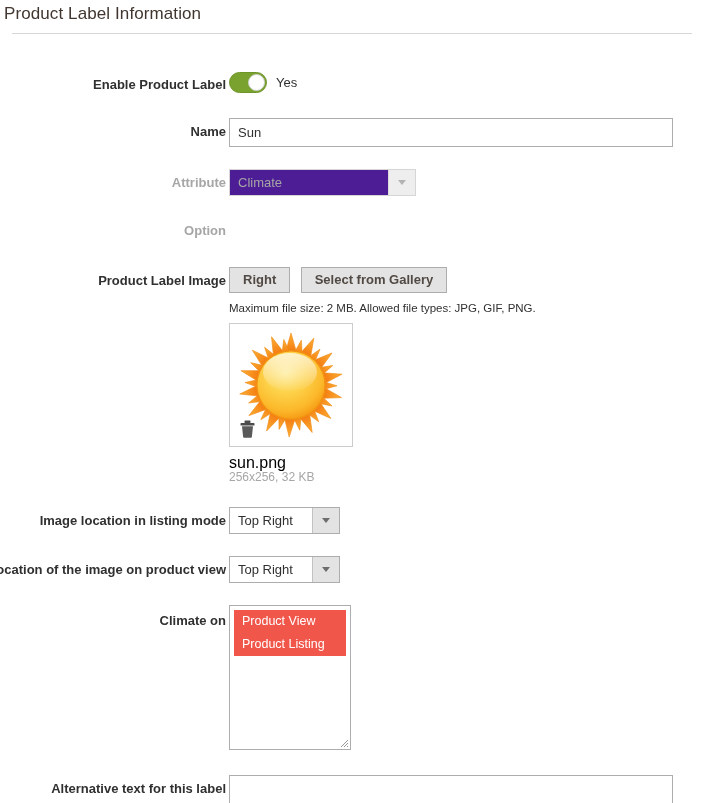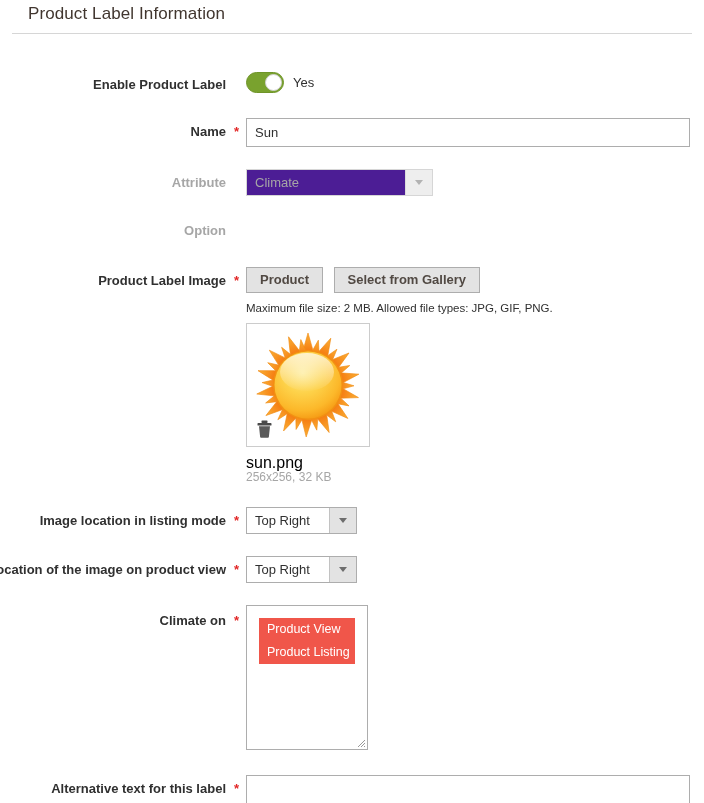--- a/index.html
+++ b/index.html
@@ -9,21 +9,21 @@
     background: #ffffff;
     font-family: "Liberation Sans", sans-serif;
     -webkit-font-smoothing: antialiased;
   }
 
   .page { position: relative; width: 704px; height: 803px; overflow: hidden; background:#fff; }
 
   
   .section-header {
     position: absolute; left: 0; top: 0; width: 704px; height: 34px;
-    padding-left: 28px;
+    padding-left: 4px;
   }
   .section-title {
     font-size: 17px;
     color: #41362f;
     font-weight: 400;
     line-height: 28px;
     letter-spacing: .1px;
   }
   .section-rule {
     position: absolute; left: 12px; top: 33px; width: 680px; height: 1px;
@@ -47,21 +47,21 @@
   }
   .label.dim { color: #a6a6a6; font-weight: bold; }
   .req {
     color: #e22626;
     font-weight: bold;
     font-size: 13px;
     position: absolute;
     line-height: 16px;
   }
 
-  .field { position: absolute; left: 246px; justify-content: flex-end; }
+  .field { position: absolute; left: 229px; justify-content: flex-end; }
 
   
   .toggle-wrap { display: flex; align-items: center; gap: 9px; }
   .toggle {
     width: 38px; height: 21px; border-radius: 11px;
     background: #79a22e;
     position: relative;
     border: 1px solid #6f9429;
     cursor: pointer;
   }
@@ -166,21 +166,21 @@
     font-size: 12px; color: #a6a6a6; line-height: 15px;
   }
 
   
   .multiselect {
     width: 122px; height: 145px;
     border: 1px solid #adadad;
     background: #fff;
     position: relative;
     overflow: hidden;
-    padding: 12px;
+    padding: 4px;
   }
   .ms-opt {
     font-size: 12.5px;
     padding: 3px 0 3px 8px;
     color: #303030;
     line-height: 17px;
     white-space: nowrap;
     cursor: pointer;
   }
   .ms-opt.selected { background: #f0564a; color: #ffffff; }
@@ -229,21 +229,21 @@
 
     <div class="row" style="top:217px;">
       <div class="label dim" style="top:6px;">Option</div>
     </div>
 
     <div class="row" style="top:267px;">
       <div class="label" style="top:6px;">Product Label Image</div>
       <span class="req" style="left:234px; top:6px;">*</span>
 
       <div class="field" style="top:0;">
-        <button class="btn">Product</button>
+        <button class="btn">Right</button>
         <button class="btn">Select from Gallery</button>
       </div>
 
       <div class="field hint" style="top:34px;">Maximum file size: 2 MB. Allowed file types: JPG, GIF, PNG.</div>
 
       <div class="field thumb" style="top:56px;">
         <svg class="sun-svg" width="110" height="110" viewBox="0 0 110 110">
           <defs>
             <radialGradient id="gBody" cx="42%" cy="32%" r="72%">
               <stop offset="0%" stop-color="#fee98c"></stop>

